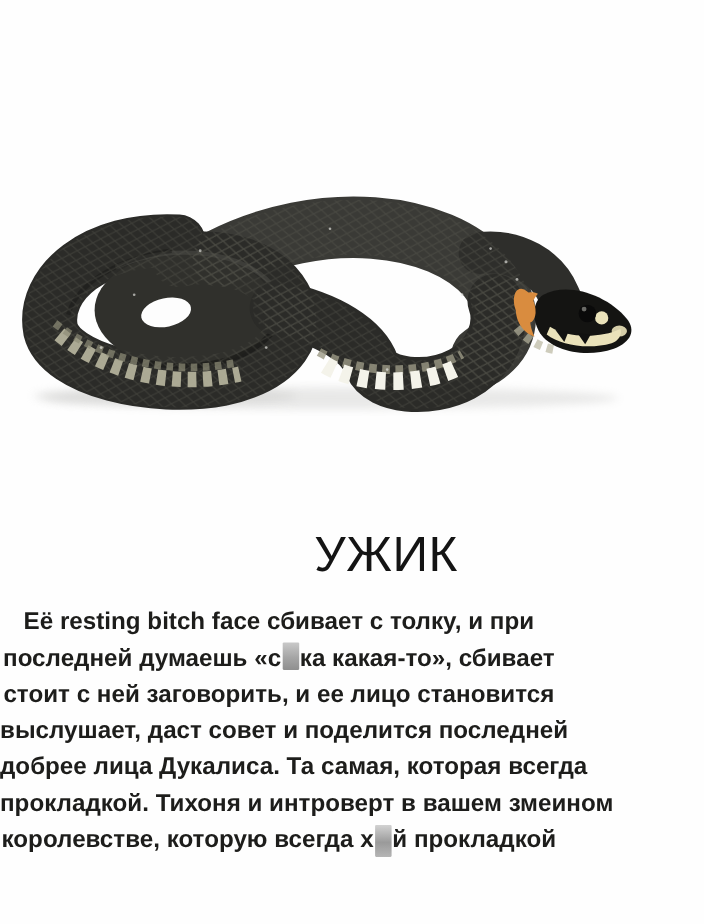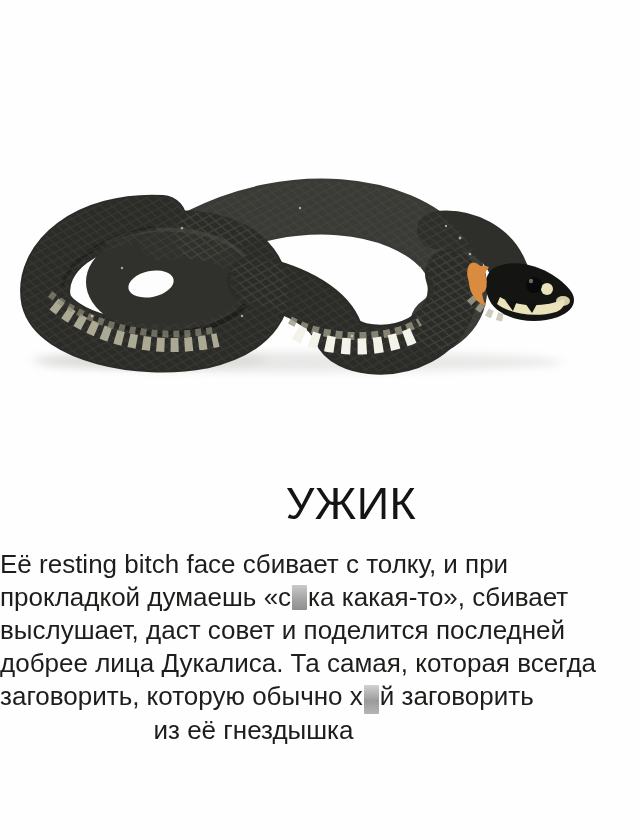--- a/index.html
+++ b/index.html
@@ -33,22 +33,23 @@
     letter-spacing: 0.5px;
     padding-left: 31px;
   }
   .caption {
     position: absolute;
     top: 548px;
     left: 0;
     width: 507px;
     text-align: center;
     color: #1d1d1b;
-    font-size: 26px;
+    font-size: 22px;
     line-height: 33px;
+    font-weight: bold;
   }
   .cap-line { white-space: nowrap; }
   .censor {
     display: inline-block;
     width: 15px;
     height: 25px;
     margin: 0 1px;
     border-radius: 1px;
     vertical-align: -4px;
   }
@@ -132,20 +133,21 @@
         <circle cx="122" cy="100" r="1.2"></circle>
           <circle cx="420" cy="100" r="1.3"></circle>
       </g>
     </svg>
   </div>
 
   <div class="title">УЖИК</div>
 
   <div class="caption">
     <div class="cap-line">Её resting bitch face сбивает с толку, и при</div>
-    <div class="cap-line"><span>прокладкой думаешь «с</span><span class="censor censor-1"></span><span>ка какая-то», сбивает</span></div>
+    <div class="cap-line"><span>последней думаешь «с</span><span class="censor censor-1"></span><span>ка какая-то», сбивает</span></div>
+    <div class="cap-line">стоит с ней заговорить, и ее лицо становится</div>
     <div class="cap-line">выслушает, даст совет и поделится последней</div>
     <div class="cap-line">добрее лица Дукалиса. Та самая, которая всегда</div>
-    <div class="cap-line"><span>заговорить, которую обычно х</span><span class="censor censor-2"></span><span>й заговорить</span></div>
-    <div class="cap-line">из её гнездышка</div>
+    <div class="cap-line">прокладкой. Тихоня и интроверт в вашем змеином</div>
+    <div class="cap-line"><span>королевстве, которую всегда х</span><span class="censor censor-2"></span><span>й прокладкой</span></div>
   </div>
 
 </div>
 
 </body></html>

